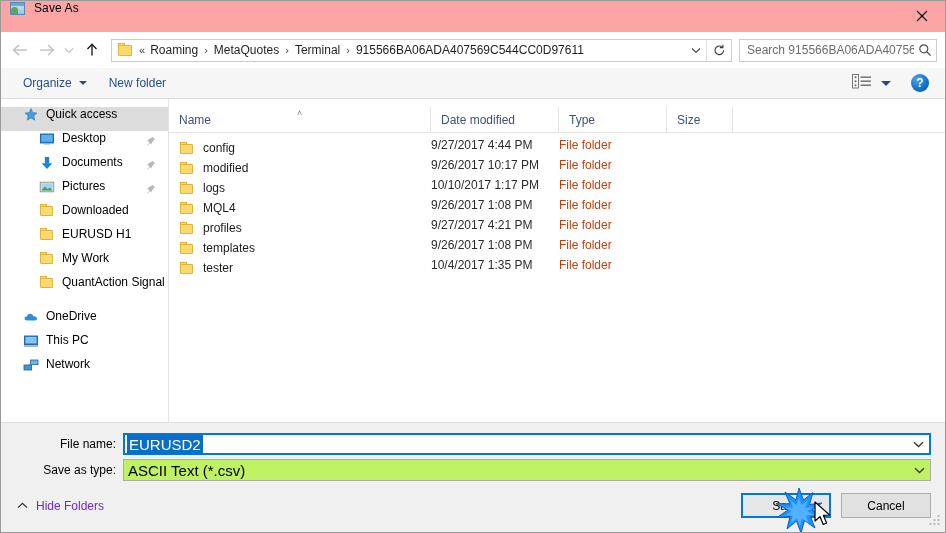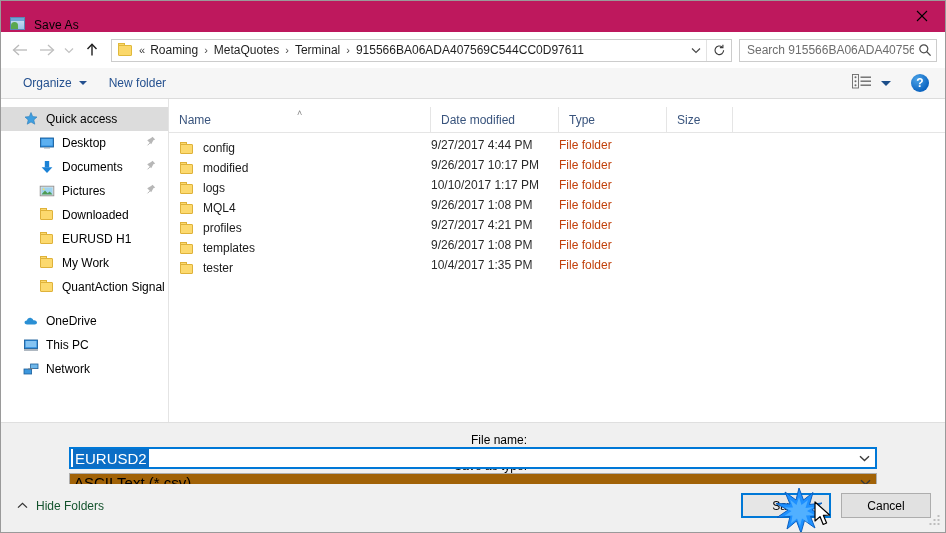--- a/index.html
+++ b/index.html
@@ -17,23 +17,23 @@
     height: 533px;
     background: #f0f0f0;
     border: 1px solid #9a9a9a;
     box-sizing: border-box;
     overflow: hidden;
   }
 
   
   .titlebar {
     height: 31px;
-    background: #be185d;
-    display: flex;
-    align-items: flex-end;
+    background: #fca5a5;
+    display: flex;
+    align-items: flex-start;
     position: relative;
   }
   .title-icon {
     width: 16px;
     height: 16px;
     margin-left: 9px;
     margin-right: 8px;
     position: relative;
     flex: none;
   }
@@ -239,21 +239,20 @@
     flex: none;
     background: #ffffff;
     border-right: 1px solid #e4e4e4;
     padding-top: 8px;
     box-sizing: border-box;
     overflow: hidden;
   }
   .side-item {
     height: 24px;
     display: flex;
-    align-items: center;
     padding-left: 22px;
     font-size: 12px;
     color: #000000;
     position: relative;
     white-space: nowrap;
   }
   .side-item.root { padding-left: 22px; }
   .side-item.child { padding-left: 38px; }
   .side-item.selected {
     background: #dcdcdc;
@@ -351,21 +350,20 @@
     background: #f0f0f0;
     border-top: 1px solid #dfdfdf;
     padding-top: 10px;
     box-sizing: border-box;
   }
   .formrow {
     display: flex;
     align-items: center;
     height: 22px;
     margin-bottom: 4px;
-    flex-direction: column;
   }
   .formlabel {
     width: 122px;
     text-align: right;
     padding-right: 7px;
     font-size: 12px;
     color: #000000;
     box-sizing: border-box;
   }
   .combo {
@@ -374,21 +372,21 @@
     box-sizing: border-box;
     display: flex;
     align-items: center;
     position: relative;
   }
   .combo.filename {
     background: #ffffff;
     border: 2px solid #0078d7;
   }
   .combo.filetype {
-    background: #a16207;
+    background: #bef264;
     border: 1px solid #adadad;
   }
   .combo .val {
     font-size: 15px;
     color: #000000;
     padding-left: 4px;
     flex: 1;
     white-space: nowrap;
     overflow: hidden;
   }
@@ -413,21 +411,21 @@
     display: flex;
     align-items: center;
     padding: 0 14px 0 10px;
     box-sizing: border-box;
     position: relative;
   }
   .hidefolders {
     display: flex;
     align-items: center;
     font-size: 12px;
-    color: #14532d;
+    color: #6d28d9;
     padding: 4px 6px;
   }
   .hf-caret {
     margin-right: 8px;
     color: #333333;
     font-size: 11px;
     line-height: 1;
   }
   .footer-spacer { flex: 1; }
   .btn {

